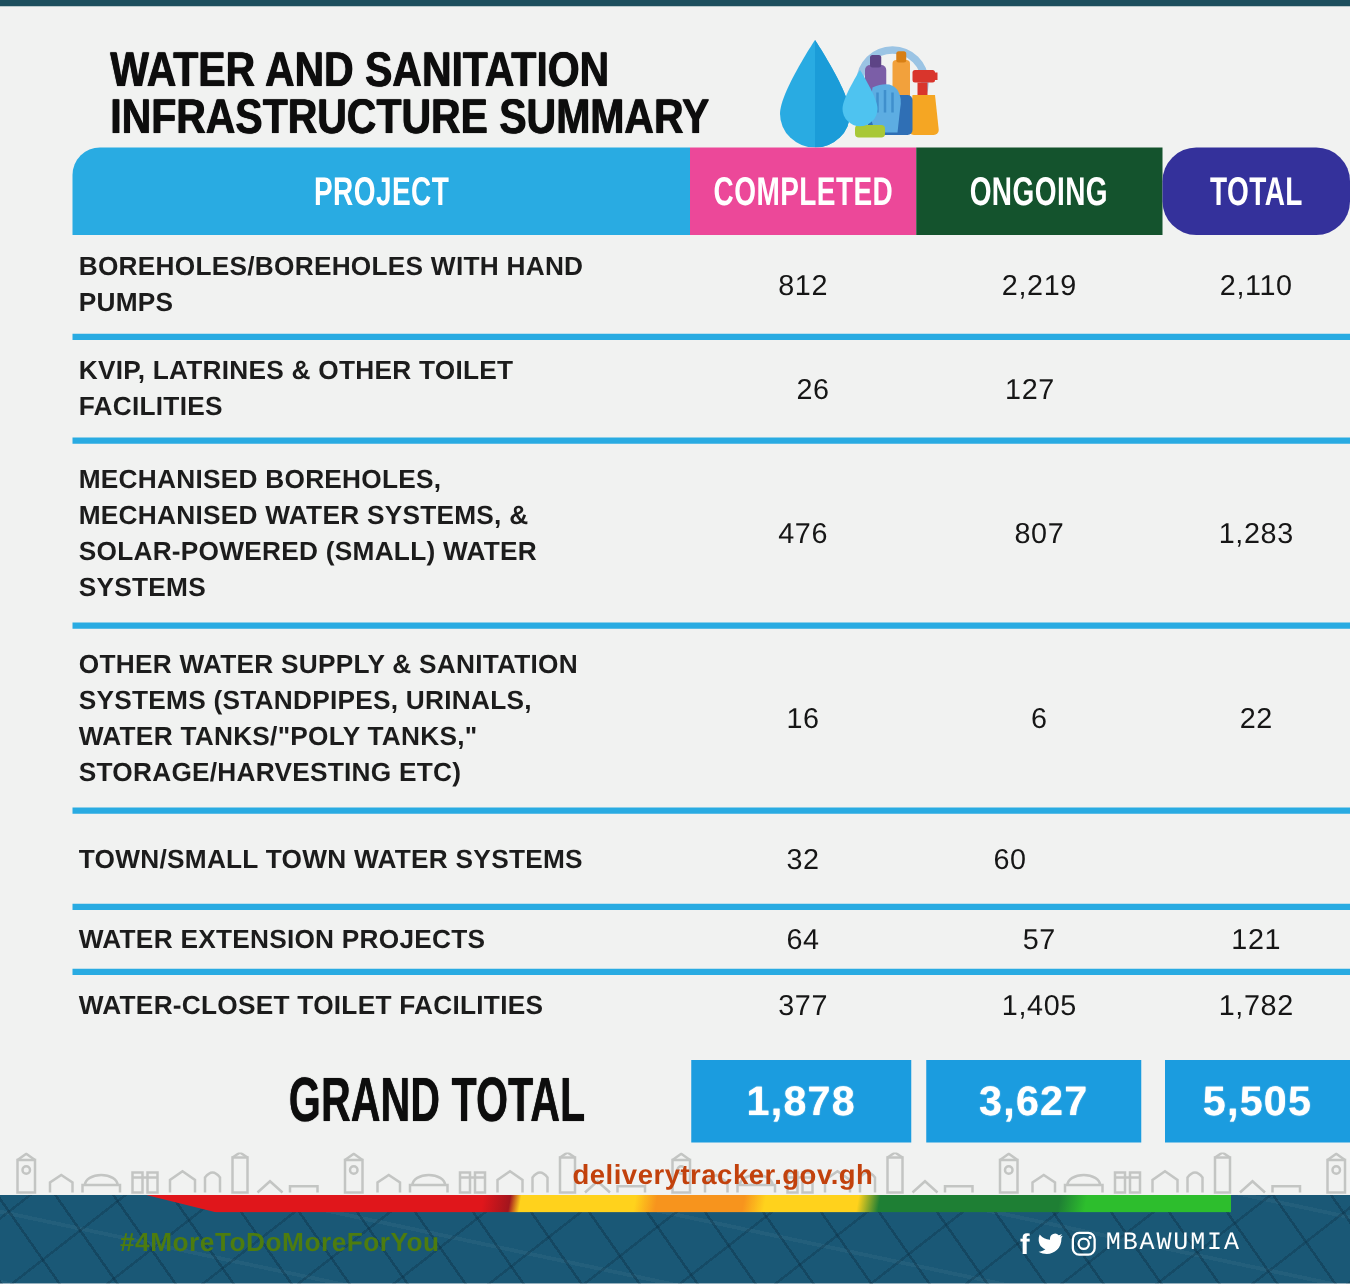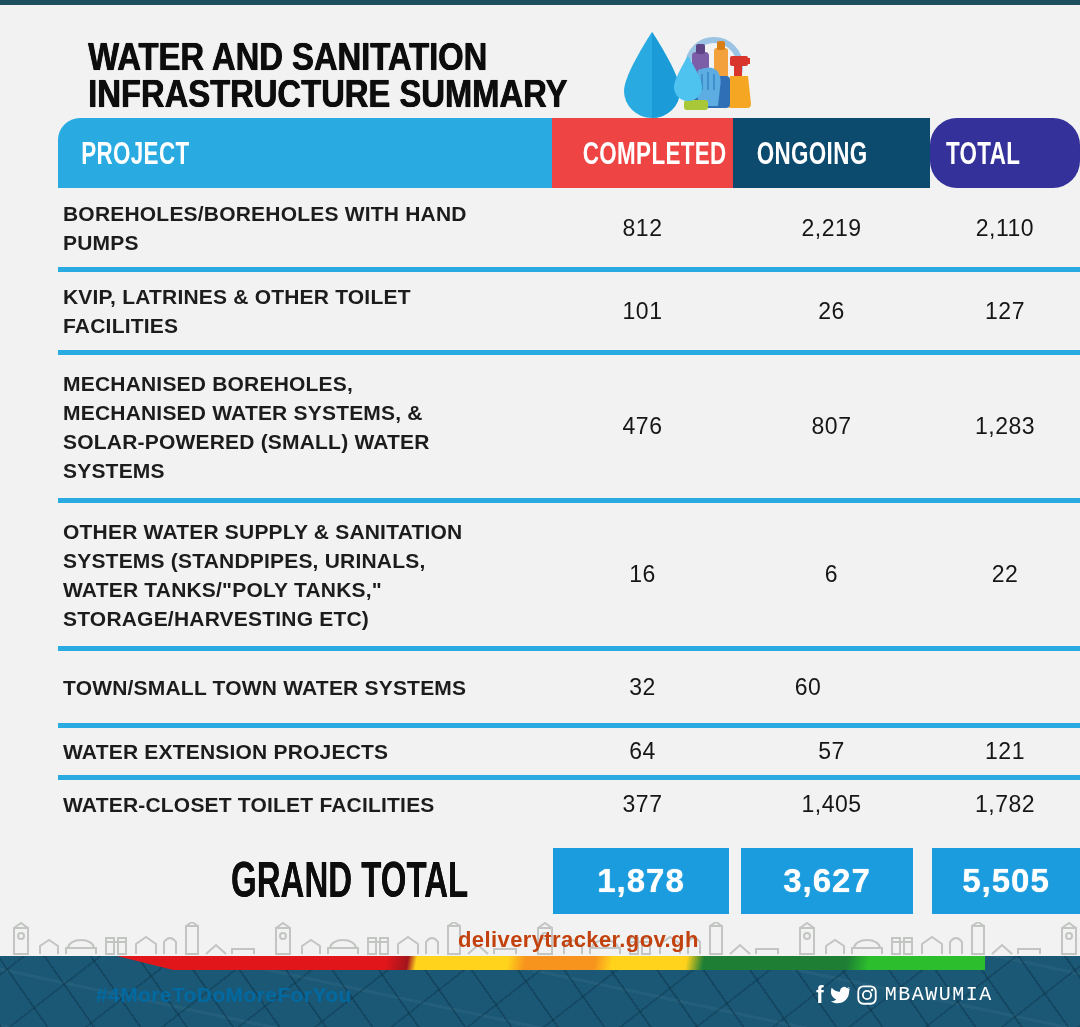--- a/index.html
+++ b/index.html
@@ -12,21 +12,21 @@
   .title{position:absolute;left:88px;top:38px;color:#0d0d0d;font-weight:700;
          font-size:39px;line-height:37px;letter-spacing:0px;
          transform:scaleX(.84);transform-origin:left top;
          text-shadow:0 0 .8px #0d0d0d,.7px 0 0 #0d0d0d;}
   .title div{white-space:nowrap;}
 
   .title-icon{position:absolute;left:622px;top:30px;}
 
   
   .hdr{position:absolute;left:58px;top:118px;width:1022px;height:70px;display:flex;}
-  .hdr .seg{height:70px;display:flex;align-items:center;}
+  .hdr .seg{height:70px;display:flex;align-items:center;justify-content:center;}
   .seg.c0{width:494px;border-top-left-radius:22px;}
   .seg.c1{width:181px;}
   .seg.c2{width:197px;}
   .seg.c3{width:150px;border-radius:27px;}
   .hdr-label{display:inline-block;color:#fff;font-size:32px;font-weight:700;
              letter-spacing:.5px;transform:scaleX(.70);white-space:nowrap;}
 
   
   .tbody{position:absolute;left:58px;top:189px;width:1022px;}
   .trow{display:flex;align-items:center;border-bottom:5px solid #29abe2;}
@@ -66,21 +66,21 @@
        repeating-linear-gradient(12deg, rgba(255,255,255,.04) 0 3px, transparent 3px 55px);}
   .ribbon{position:absolute;left:117px;top:956px;width:868px;height:14px;
      clip-path:polygon(0 0,100% 0,100% 100%,6.5% 100%);
      background:linear-gradient(100deg,
         #e0161b 0%, #e0161b 31%, #a3151d 33.5%,
         #ffd21c 34.5%, #ffd21c 45%,
         #f7941d 47%, #f7941d 55%,
         #ffd21c 57%, #ffd21c 65.5%,
         #1e7f34 67.5%, #1e7f34 84%,
         #2dbe2d 86.5%, #2dbe2d 100%);}
-  .hashtag{position:absolute;left:96px;top:983px;width:280px;color:#0369a1;
+  .hashtag{position:absolute;left:96px;top:983px;width:280px;color:#4d7c0f;
            font-size:21px;font-weight:700;letter-spacing:.4px;}
   .website{position:absolute;left:458px;top:927px;color:#c2410c;font-size:22px;
            font-weight:700;letter-spacing:.4px;}
   .social{position:absolute;left:816px;top:983px;display:flex;align-items:center;
           color:#fff;gap:5px;}
   .social .fb{font-weight:700;font-size:23px;line-height:22px;}
   .social svg{display:block;}
   .social .handle{font-size:20px;letter-spacing:1.5px;margin-left:2px;font-family:Liberation Mono, monospace;}
 </style>
 </head>
@@ -120,45 +120,44 @@
     <path d="M30 2 C30 2 2 44 2 61 a28 27 0 0 0 56 0 C58 44 30 2 30 2 Z" fill="#29abe2"></path>
     <path d="M30 2 C30 2 58 44 58 61 a28 27 0 0 1 -28 27 Z" fill="#1b9cd8"></path>
 
     <path d="M66 26 C66 26 52 48 52 57 a14 14 0 0 0 28 0 C80 48 66 26 66 26 Z" fill="#4ec3f0"></path>
   </svg>
 
   <div class="hdr">
     <div class="seg c0" style="background:#29abe2">
       <span class="hdr-label">PROJECT</span>
     </div>
-    <div class="seg c1" style="background:#ef4444">
+    <div class="seg c1" style="background:#ec4899">
       <span class="hdr-label">COMPLETED</span>
     </div>
-    <div class="seg c2" style="background:#0c4a6e">
+    <div class="seg c2" style="background:#14532d">
       <span class="hdr-label">ONGOING</span>
     </div>
     <div class="seg c3" style="background:#34319b">
       <span class="hdr-label">TOTAL</span>
     </div>
   </div>
 
   <div class="tbody">
     <div class="trow h83">
       <div class="cell-p">
           <span>BOREHOLES/BOREHOLES WITH HAND PUMPS</span>
         </div>
       <div class="cell-n n1">812</div>
       <div class="cell-n n2">2,219</div>
       <div class="cell-n n3">2,110</div>
     </div>
     <div class="trow h83">
       <div class="cell-p">
           <span>KVIP, LATRINES &amp; OTHER TOILET FACILITIES</span>
         </div>
-      <div class="cell-n n1">101</div>
       <div class="cell-n n2">26</div>
       <div class="cell-n n3">127</div>
     </div>
     <div class="trow h148">
       <div class="cell-p">
           <span>MECHANISED BOREHOLES, MECHANISED WATER SYSTEMS, &amp; SOLAR-POWERED (SMALL) WATER SYSTEMS</span>
         </div>
       <div class="cell-n n1">476</div>
       <div class="cell-n n2">807</div>
       <div class="cell-n n3">1,283</div>

